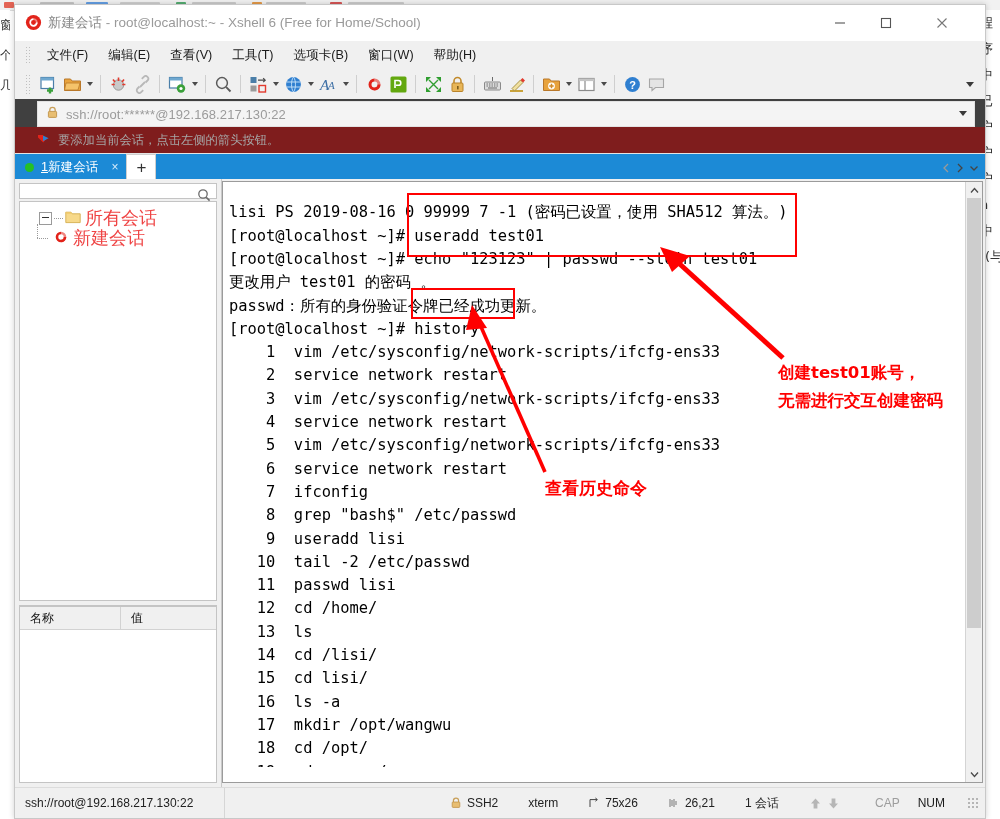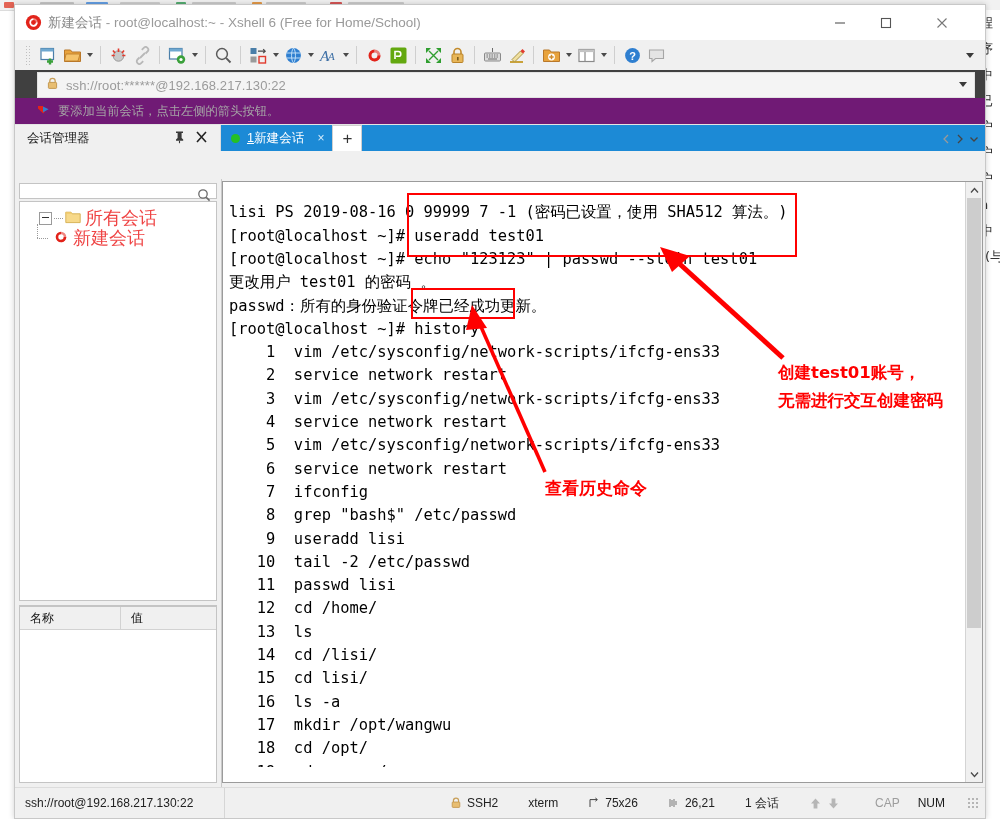--- a/index.html
+++ b/index.html
@@ -51,21 +51,21 @@
   #tb-overflow:after{content:"";position:absolute;left:1px;top:4px;border-left:4px solid transparent;border-right:4px solid transparent;border-top:5px solid #3a3a3a;}
 
   
   #addressbar{height:28px;background:#404040;position:relative;padding:0 10px;}
   #addr-inner{position:absolute;left:22px;right:10px;top:2px;height:24px;background:#f4f4f4;border:1px solid #e2e2e2;display:flex;align-items:center;}
   #addr-lock{margin:0 7px 0 8px;}
   #addr-text{font-size:13px;color:#9b9b9b;letter-spacing:.1px;}
   #addr-caret{position:absolute;right:7px;top:9px;border-left:4px solid transparent;border-right:4px solid transparent;border-top:5px solid #3a3a3a;}
 
   
-  #noticebar{height:26px;background:#701a75;display:flex;align-items:center;padding-left:22px;border-bottom:1px solid #e4e4e4;}
+  #noticebar{height:26px;background:#7f1d1d;display:flex;align-items:center;padding-left:22px;border-bottom:1px solid #e4e4e4;}
   #notice-text{font-size:12.3px;color:#a6a6a6;margin-left:7px;}
 
   
   #tabstrip{height:26px;background:#f0f0f0;display:flex;align-items:flex-end;position:relative;}
   #panel-tab{width:205px;height:26px;background:#f0f0f0;border-right:1px solid #dcdcdc;display:flex;align-items:center;position:relative;}
   #panel-tab-label{margin-left:12px;font-size:12.5px;color:#202020;}
   #panel-pin{position:absolute;right:34px;top:5px;}
   #panel-close{position:absolute;right:12px;top:5px;}
   #session-tab{height:26px;background:#1c8ad6;display:flex;align-items:center;padding:0 8px 0 10px;color:#fff;}
   #session-dot{width:9px;height:9px;border-radius:50%;background:#25c025;margin-right:7px;}
@@ -131,20 +131,21 @@
     <div class="bg-chip" style="left:40px;width:34px;background:#bdbdbd;"></div>
     <div class="bg-chip" style="left:86px;width:22px;background:#4a8fe0;"></div>
     <div class="bg-chip" style="left:120px;width:40px;background:#c9c9c9;"></div>
     <div class="bg-chip" style="left:176px;width:10px;background:#3aa05a;"></div>
     <div class="bg-chip" style="left:192px;width:44px;background:#c4c4c4;"></div>
     <div class="bg-chip" style="left:252px;width:10px;background:#e08a2a;"></div>
     <div class="bg-chip" style="left:266px;width:40px;background:#c4c4c4;"></div>
     <div class="bg-chip" style="left:330px;width:12px;background:#d03a3a;"></div>
     <div class="bg-chip" style="left:348px;width:56px;background:#c4c4c4;"></div>
   </div>
+  <div id="bg-left-col">窗个 几</div>
   <div id="bg-right-col">程序中已户户户   n中((与</div>
 </div>
 
 <div id="xshell-window">
 
   <div id="titlebar">
     <span id="title-icon">
       <svg width="17" height="17" viewBox="0 0 17 17">
         <circle cx="8.5" cy="8.5" r="7.6" fill="#e2231a"></circle>
         <path d="M11.8 8.5a3.3 3.3 0 1 1-3.3-3.3" fill="none" stroke="#fff" stroke-width="1.7"></path>
@@ -165,20 +166,30 @@
           <rect x="1.5" y="1.5" width="9" height="9" fill="none" stroke="#555" stroke-width="1.1"></rect>
         </svg>
     </div>
     <div class="winbtn" id="btn-close">
       <svg width="12" height="12" viewBox="0 0 12 12">
           <path d="M1.5 1.5l9 9M10.5 1.5l-9 9" stroke="#777" stroke-width="1.1"></path>
         </svg>
     </div>
   </div>
 
+  <div id="menubar">
+    <div class="grip"></div>
+    <div class="menu-item">文件(F)</div>
+    <div class="menu-item">编辑(E)</div>
+    <div class="menu-item">查看(V)</div>
+    <div class="menu-item">工具(T)</div>
+    <div class="menu-item">选项卡(B)</div>
+    <div class="menu-item">窗口(W)</div>
+    <div class="menu-item">帮助(H)</div>
+  </div>
 
   <div id="toolbar">
     <div class="grip"></div>
 
     <div class="tb">
       <svg width="19" height="19" viewBox="0 0 19 19">
         <rect x="2" y="2.5" width="12.5" height="11" fill="#fff" stroke="#4a7ea8" stroke-width="1.2"></rect>
         <rect x="2" y="2.5" width="12.5" height="3" fill="#6fa8d0"></rect>
         <path d="M11 12.5v6M8 15.5h6" stroke="#3aa03a" stroke-width="2.4"></path>
       </svg>
@@ -335,34 +346,20 @@
     <span>
       <svg width="14" height="12" viewBox="0 0 14 12">
         <path d="M1 2h5v2.5h4.5L6.2 9.5 1 4.5z" fill="#e2231a"></path>
         <path d="M6 2.4l5.6 2.8L6 8.2z" fill="#2f7fd0"></path>
       </svg>
     </span>
     <span id="notice-text">要添加当前会话，点击左侧的箭头按钮。</span>
   </div>
 
   <div id="tabstrip">
-    <div id="panel-tab">
-      <span id="panel-tab-label">会话管理器</span>
-      <span id="panel-pin">
-        <svg width="13" height="14" viewBox="0 0 13 14">
-          <path d="M3 1.5h7v1.5H8.6v5l1.6 1.6v1.2H3v-1.2l1.6-1.6v-5H3z" fill="#3a3a3a"></path>
-          <path d="M6.5 10.8v2.4" stroke="#3a3a3a" stroke-width="1.1"></path>
-        </svg>
-      </span>
-      <span id="panel-close">
-        <svg width="13" height="14" viewBox="0 0 13 14">
-          <path d="M2 2l9 10M11 2L2 12" stroke="#222" stroke-width="1.6"></path>
-        </svg>
-      </span>
-    </div>
     <div id="session-tab">
       <span id="session-dot"></span>
       <span id="session-tab-label"><u>1</u><span>新建会话</span></span>
       <span id="session-tab-close">×</span>
     </div>
     <div id="newtab-btn">+</div>
     <div id="tabstrip-spacer"></div>
     <div id="tab-nav">
       <span class="tabnav-arrow">
         <svg width="8" height="10" viewBox="0 0 8 10">

